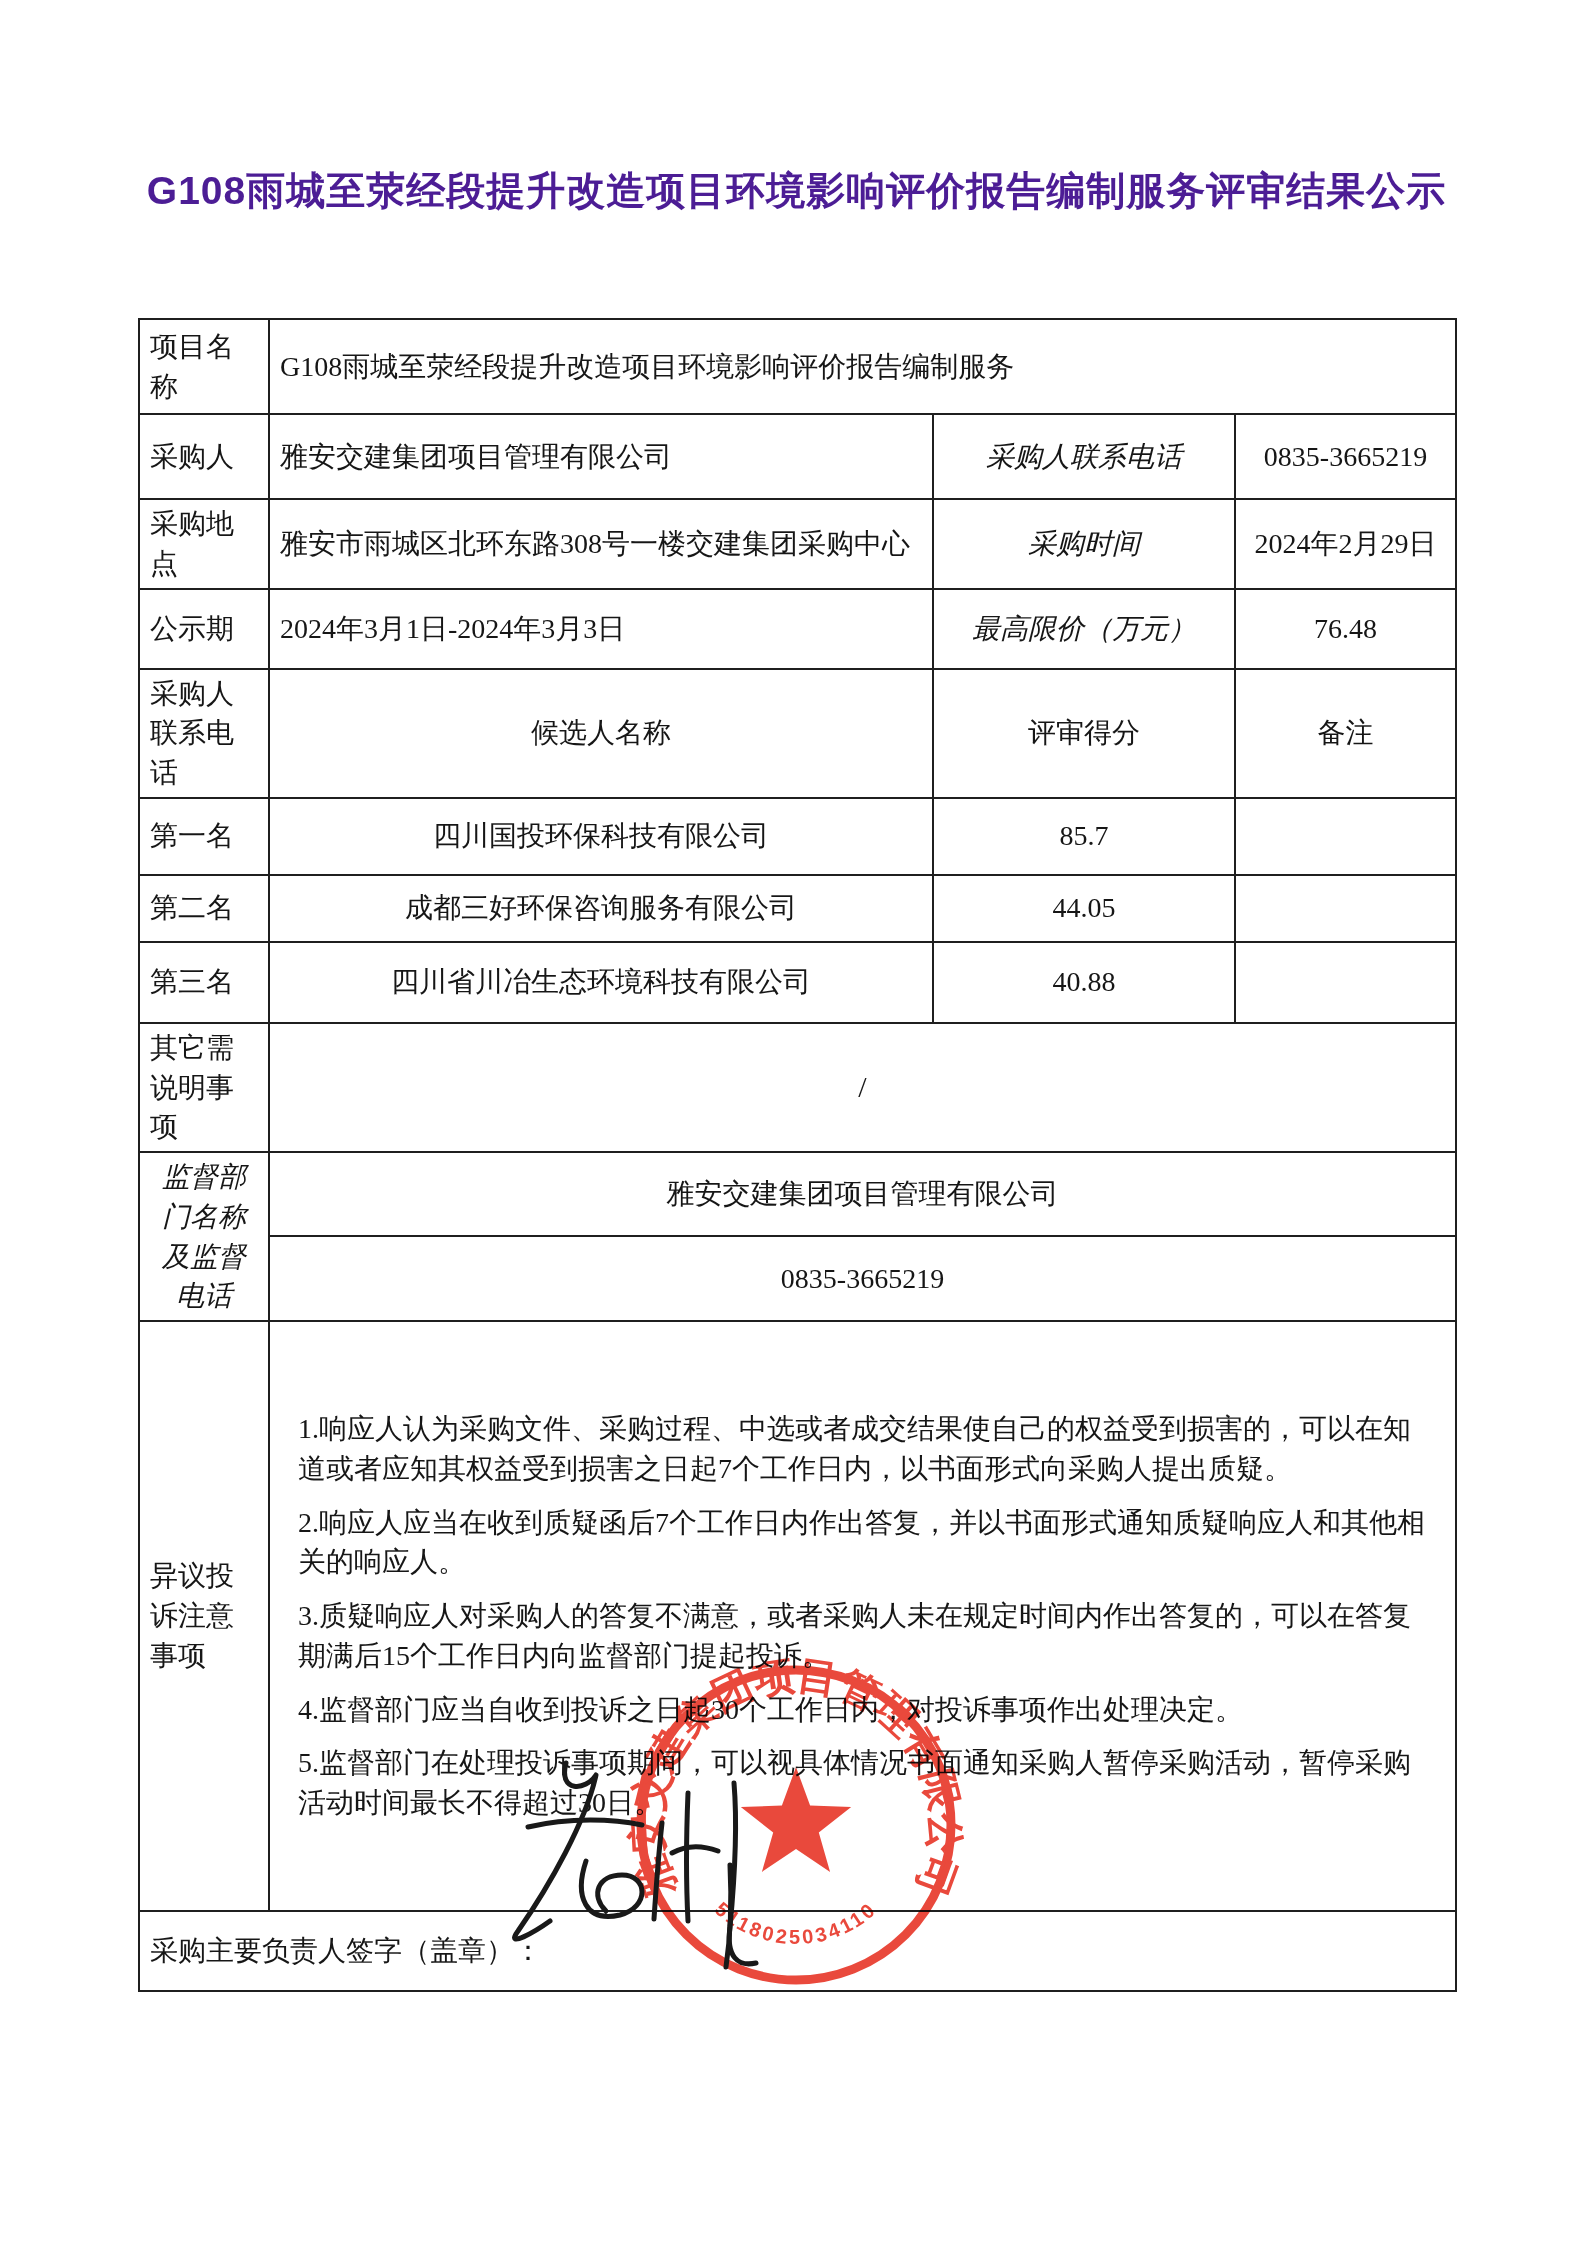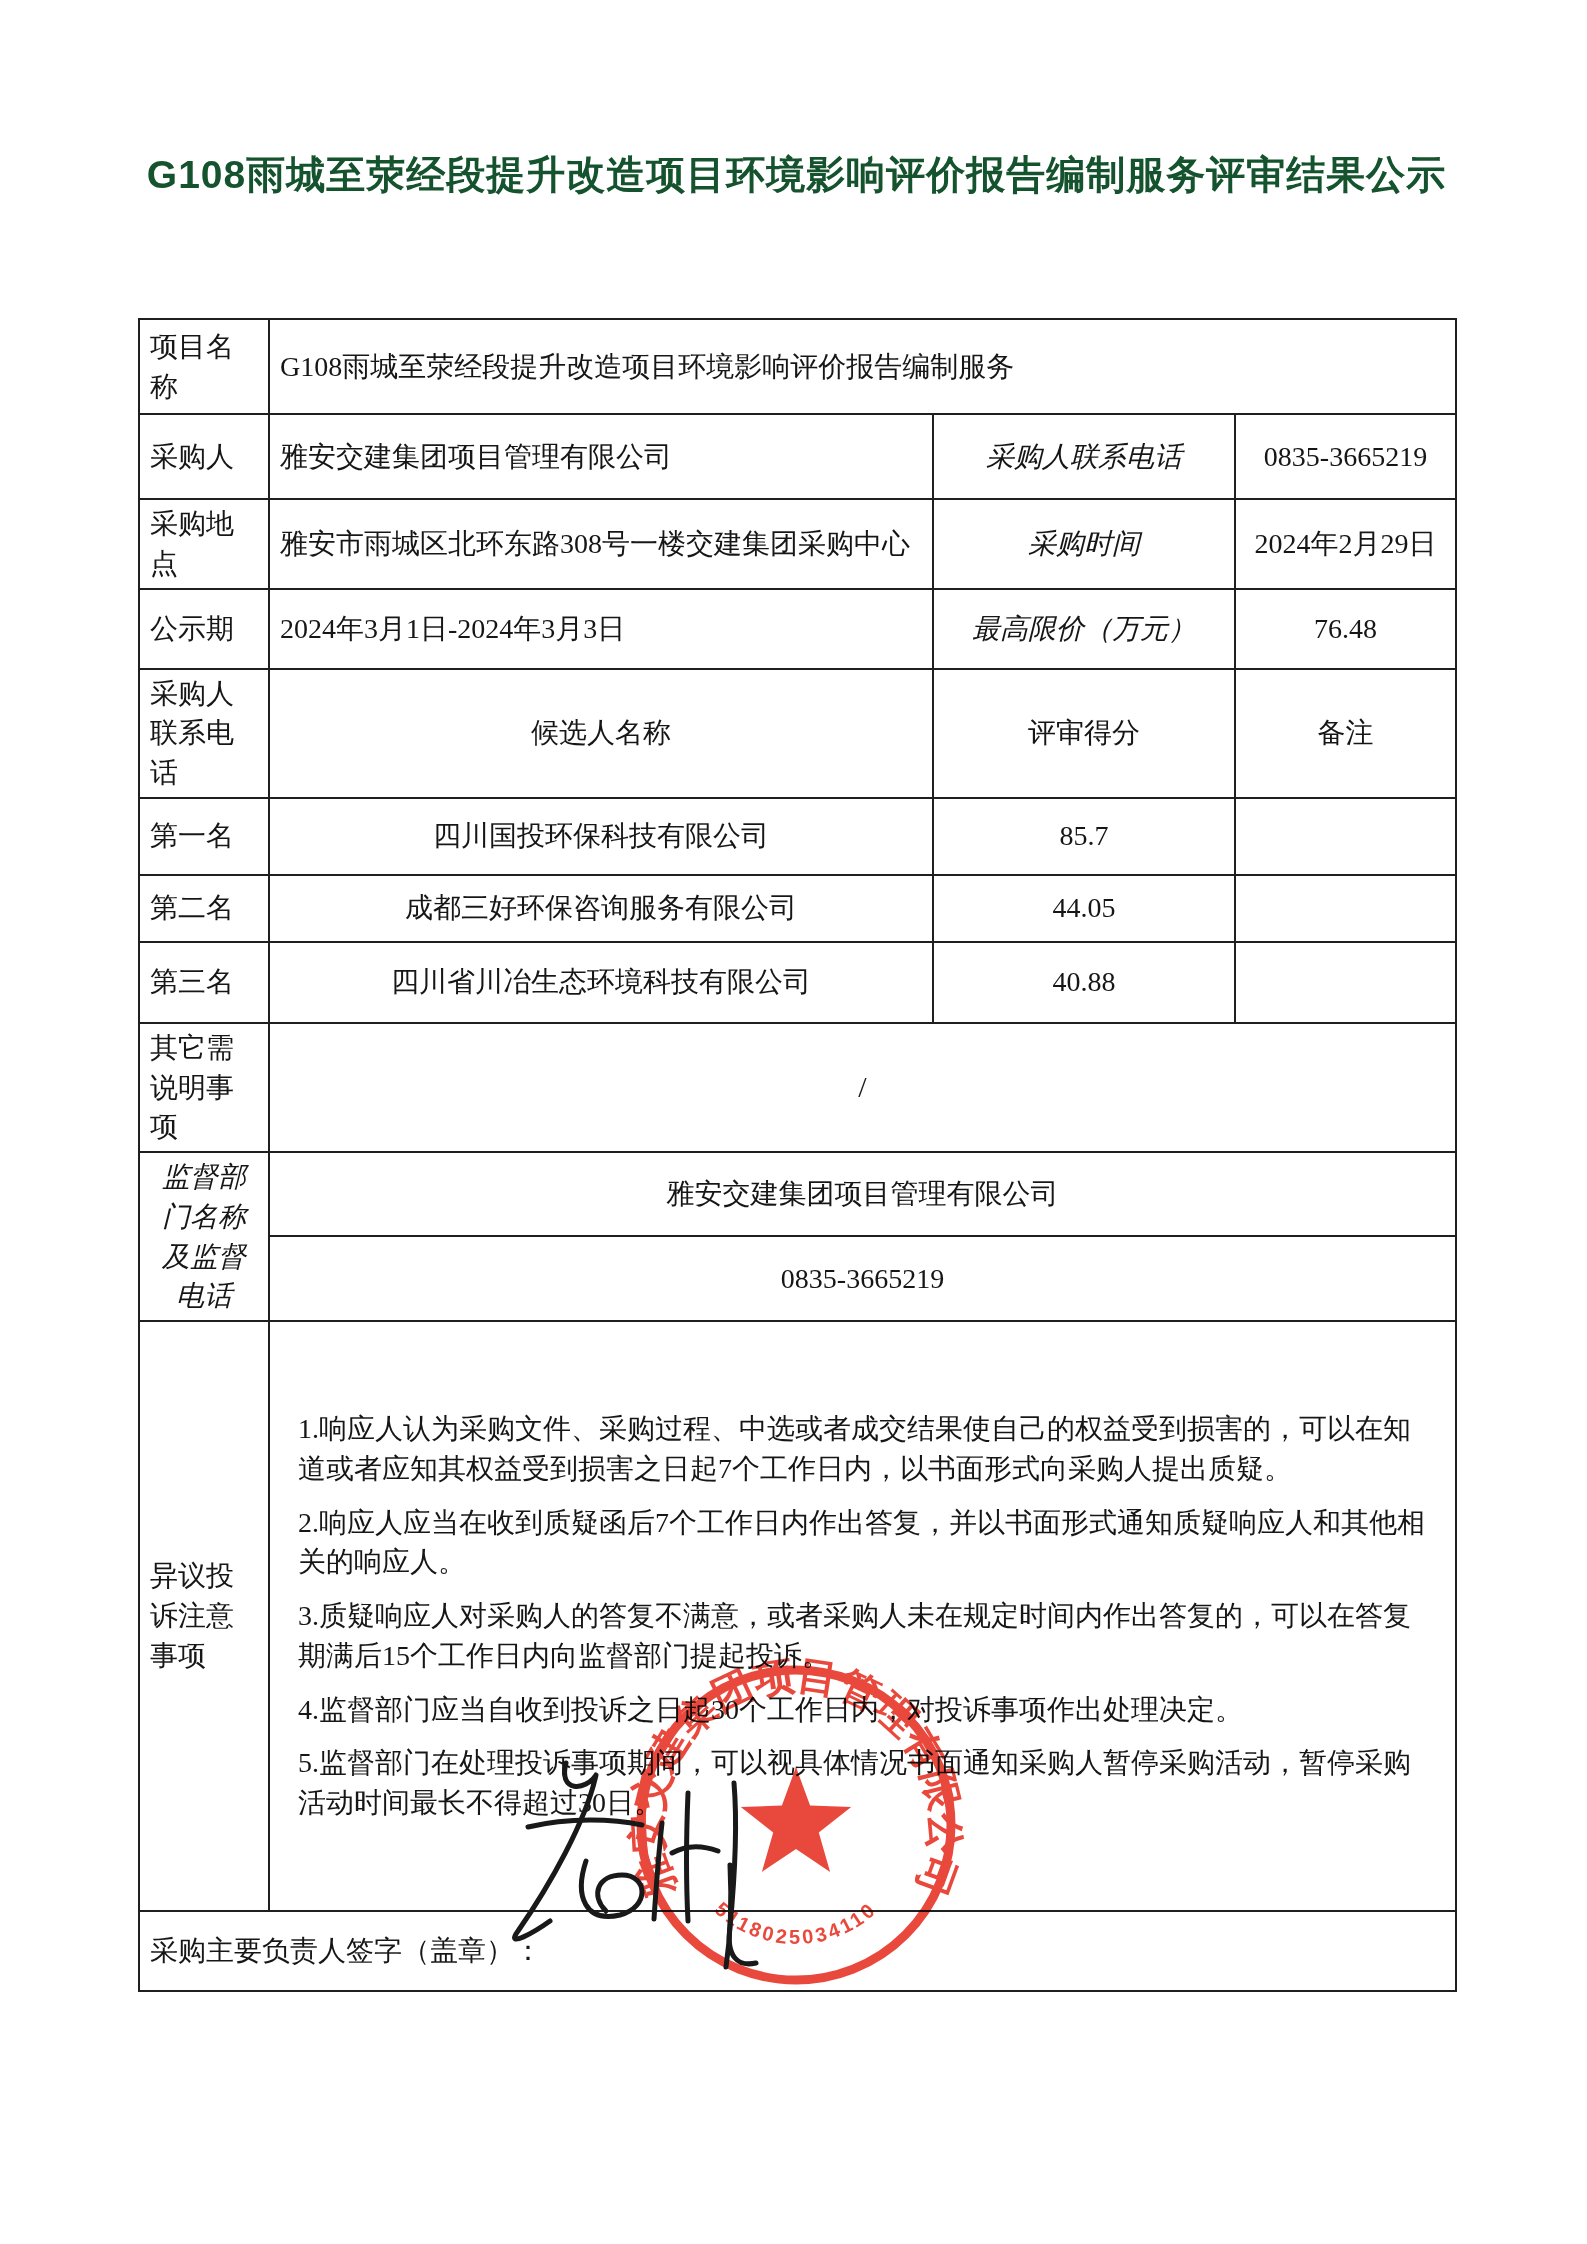--- a/index.html
+++ b/index.html
@@ -2,23 +2,23 @@
 <html><head>
 <meta charset="utf-8">
 <style>
   html,body{margin:0;padding:0;}
   body{
     width:1587px;height:2244px;position:relative;background:#ffffff;
     font-family:"Liberation Serif", serif;color:#1c1c1c;
     overflow:hidden;
   }
   .page-title{
-    position:absolute;left:138px;top:148px;width:1317px;
+    position:absolute;left:138px;top:164px;width:1317px;
     text-align:center;font-family:"Liberation Sans", sans-serif;
-    font-weight:700;font-size:39px;letter-spacing:1px;color:#14532d;
+    font-weight:700;font-size:39px;letter-spacing:1px;color:#4c1d95;
   }
   table.doc{
     position:absolute;left:138px;top:318px;width:1317px;
     border-collapse:collapse;table-layout:fixed;
     font-size:28px;color:#161616;
   }
   table.doc td{
     border:2.5px solid #1f1f1f;
     padding:4px 10px;vertical-align:middle;
     overflow:hidden;line-height:1.42;

